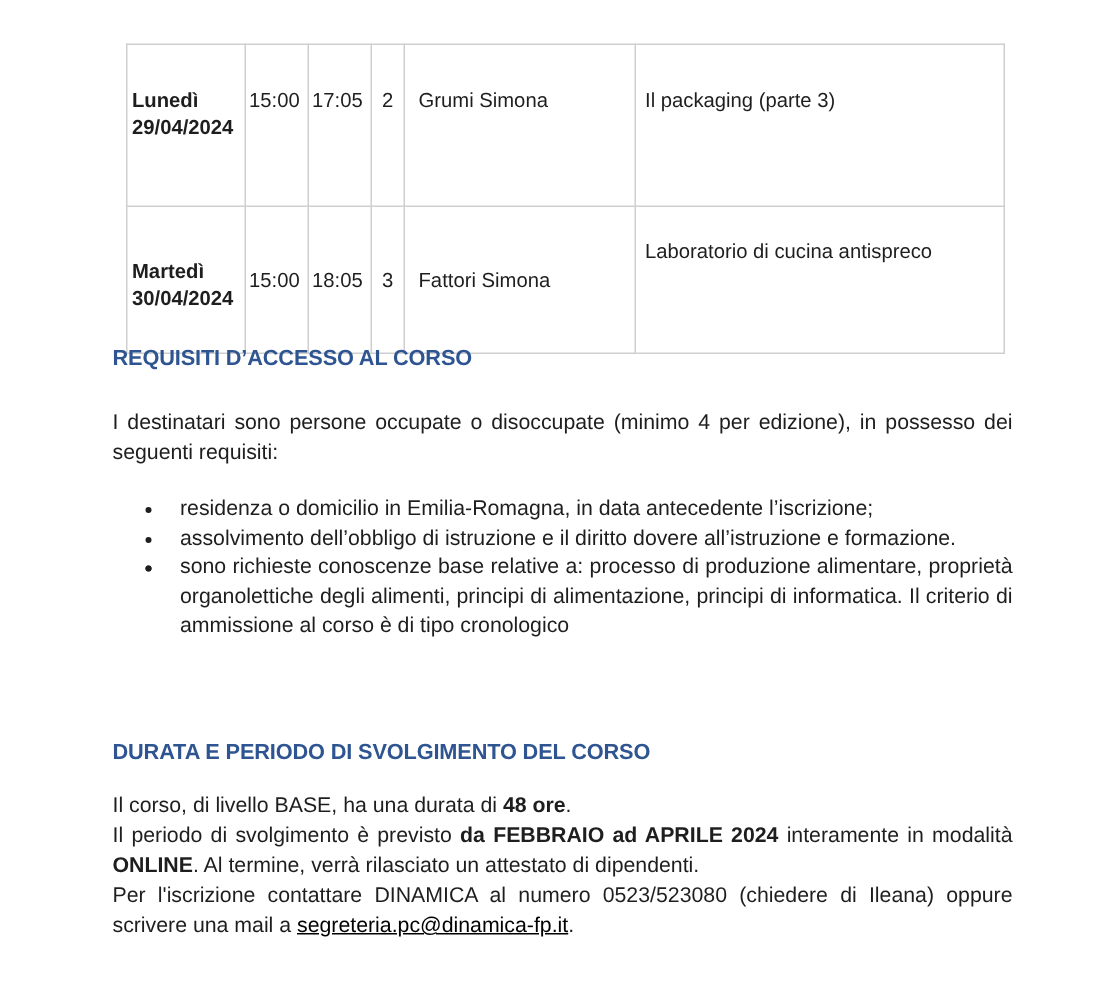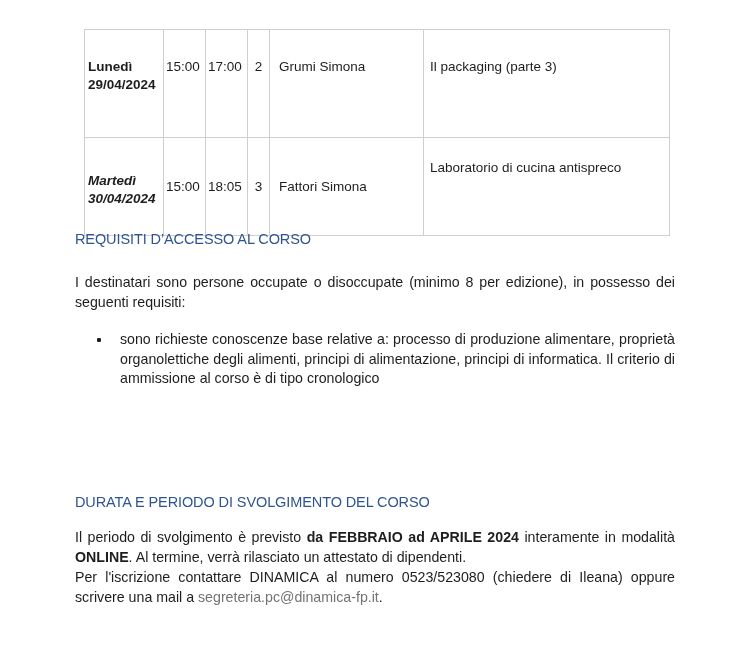--- a/index.html
+++ b/index.html
@@ -21,81 +21,83 @@
   .schedule tr.r2 td { height: 76px; }
   .c-day { width: 71px; font-weight: bold; padding-left: 3px !important; }
   .c-day span { display: block; }
   .c-t { width: 37px; text-align: left; padding: 0 2px !important; }
   .c-h { width: 17px; text-align: center; padding: 0 2px !important; }
   .c-teacher { width: 140px; padding-left: 9px !important; }
   .c-topic { width: 235px; padding-left: 6px !important; }
   .r1 .c-t, .r1 .c-h, .r1 .c-teacher, .r1 .c-topic { vertical-align: top; padding-top: 28px !important; }
   .r1 .c-day { vertical-align: top; padding-top: 28px !important; }
   .r2 .c-topic { vertical-align: top; padding-top: 21px !important; }
-  .r2 .c-day { padding-top: 6px !important; font-style: italic; }
+  .r2 .c-day { padding-top: 6px !important; }
 
   .heading {
-    position: absolute; left: 75px; font-weight: normal; color: #2e5591;
+    position: absolute; left: 75px; font-weight: bold; color: #2e5591;
     font-size: 14.5px; letter-spacing: -0.1px;
   }
   .para {
     position: absolute; left: 75px; width: 600px; font-size: 14.2px; line-height: 20px;
     text-align: justify;
   }
   .bullets {
     position: absolute; left: 95px; top: 330px; width: 580px; margin: 0; padding: 0; list-style: none;
     font-size: 14.2px; line-height: 19.5px;
   }
   .bullets li { position: relative; padding-left: 25px; text-align: justify; }
   .bullets li .dot {
     position: absolute; left: 2px; top: 8px; width: 4px; height: 4px; border-radius: 50%; background: #1e1e1e;
   }
   .duration { position: absolute; left: 75px; top: 527px; width: 600px; font-size: 14.2px; line-height: 20px; text-align: justify; }
   .duration p { margin: 0; }
-  .link { color: #737373; }
+  .link { color: #000000; text-decoration: underline; }
   b { font-weight: bold; }
 </style>
 </head>
 <body>
 
 <table class="schedule">
   <tbody>
       <tr class="r1">
     <td class="c-day">
       <span>Lunedì</span>
       <span>29/04/2024</span>
     </td>
     <td class="c-t">15:00</td>
-    <td class="c-t">17:00</td>
+    <td class="c-t">17:05</td>
     <td class="c-h">2</td>
     <td class="c-teacher">Grumi Simona</td>
     <td class="c-topic">Il packaging (parte  3)</td>
   </tr>
   <tr class="r2">
     <td class="c-day">
       <span>Martedì</span>
       <span>30/04/2024</span>
     </td>
     <td class="c-t">15:00</td>
     <td class="c-t">18:05</td>
     <td class="c-h">3</td>
     <td class="c-teacher">Fattori Simona</td>
     <td class="c-topic">Laboratorio di cucina antispreco</td>
   </tr>
 </tbody>
   </table>
 
 <div class="heading" style="top:231px;">REQUISITI D’ACCESSO AL CORSO</div>
 
-<div class="para" style="top:272px;">I destinatari sono persone occupate o disoccupate (minimo 8 per edizione), in possesso dei seguenti requisiti:</div>
+<div class="para" style="top:272px;">I destinatari sono persone occupate o disoccupate (minimo 4 per edizione), in possesso dei seguenti requisiti:</div>
 
 <ul class="bullets">
-  <li><span class="dot"></span></li>
+  <li><span class="dot"></span><span>residenza o domicilio in Emilia-Romagna, in data antecedente l’iscrizione;</span></li>
+  <li><span class="dot"></span><span>assolvimento dell’obbligo di istruzione e il diritto dovere all’istruzione e formazione.</span></li>
   <li><span class="dot"></span></li>
   <li><span class="dot"></span><span>sono richieste conoscenze base relative a: processo di produzione alimentare, proprietà organolettiche degli alimenti, principi di alimentazione, principi di informatica. Il criterio di ammissione al corso è di tipo cronologico</span></li>
 </ul>
 
 <div class="heading" style="top:494px;">DURATA E PERIODO DI SVOLGIMENTO DEL CORSO</div>
 
 <div class="duration">
+  <p><span>Il corso, di livello BASE, ha una durata di </span><b>48 ore</b><span>.</span></p>
   <p><span>Il periodo di svolgimento è previsto </span><b>da FEBBRAIO ad APRILE 2024</b><span> interamente in modalità </span><b>ONLINE</b><span>. Al termine, verrà rilasciato un attestato di dipendenti.</span></p>
   <p><span>Per l'iscrizione contattare DINAMICA al numero 0523/523080 (chiedere di Ileana) oppure scrivere una mail a </span><a class="link">segreteria.pc@dinamica-fp.it</a><span>.</span></p>
 </div>
 
 </body></html>

